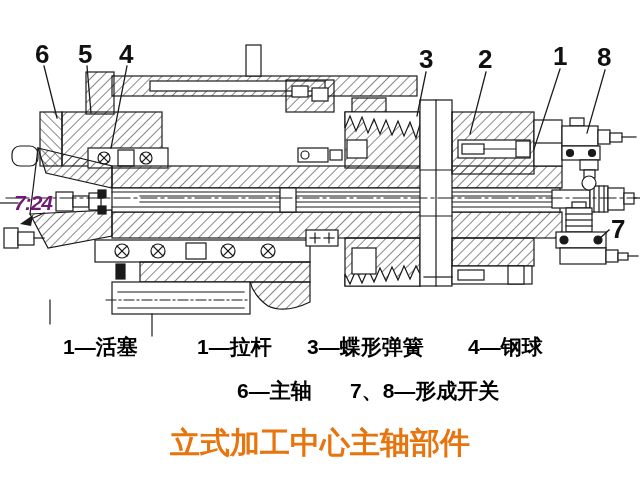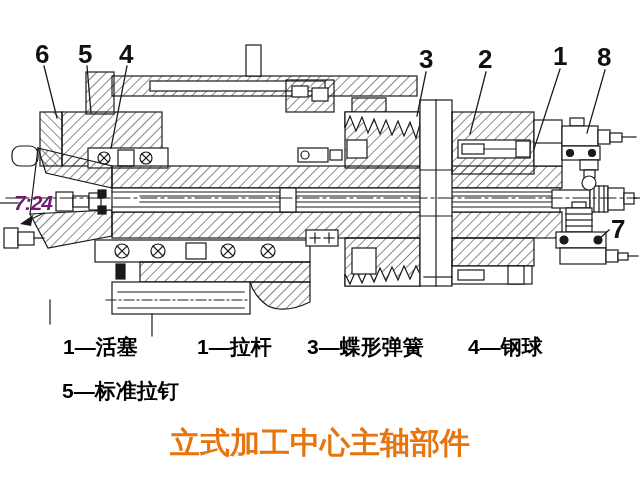--- a/index.html
+++ b/index.html
@@ -243,18 +243,19 @@
 
   <div class="taper-label">7:24</div>
 
   <div class="legend-row row1">
     <span class="legend-item" style="left:63px;">1—活塞</span>
     <span class="legend-item" style="left:197px;">1—拉杆</span>
     <span class="legend-item" style="left:291px;margin-left:16px;">3—蝶形弹簧</span>
     <span class="legend-item" style="left:468px;">4—钢球</span>
   </div>
   <div class="legend-row row2">
-    <span class="legend-item" style="left:62px;">5—标准拉钉</span>
+    <span class="legend-item" style="left:237px;">6—主轴</span>
+    <span class="legend-item" style="left:350px;">7、8—形成开关</span>
   </div>
 
   <div class="diagram-title">立式加工中心主轴部件</div>
 
 </div>
 
 </body></html>

